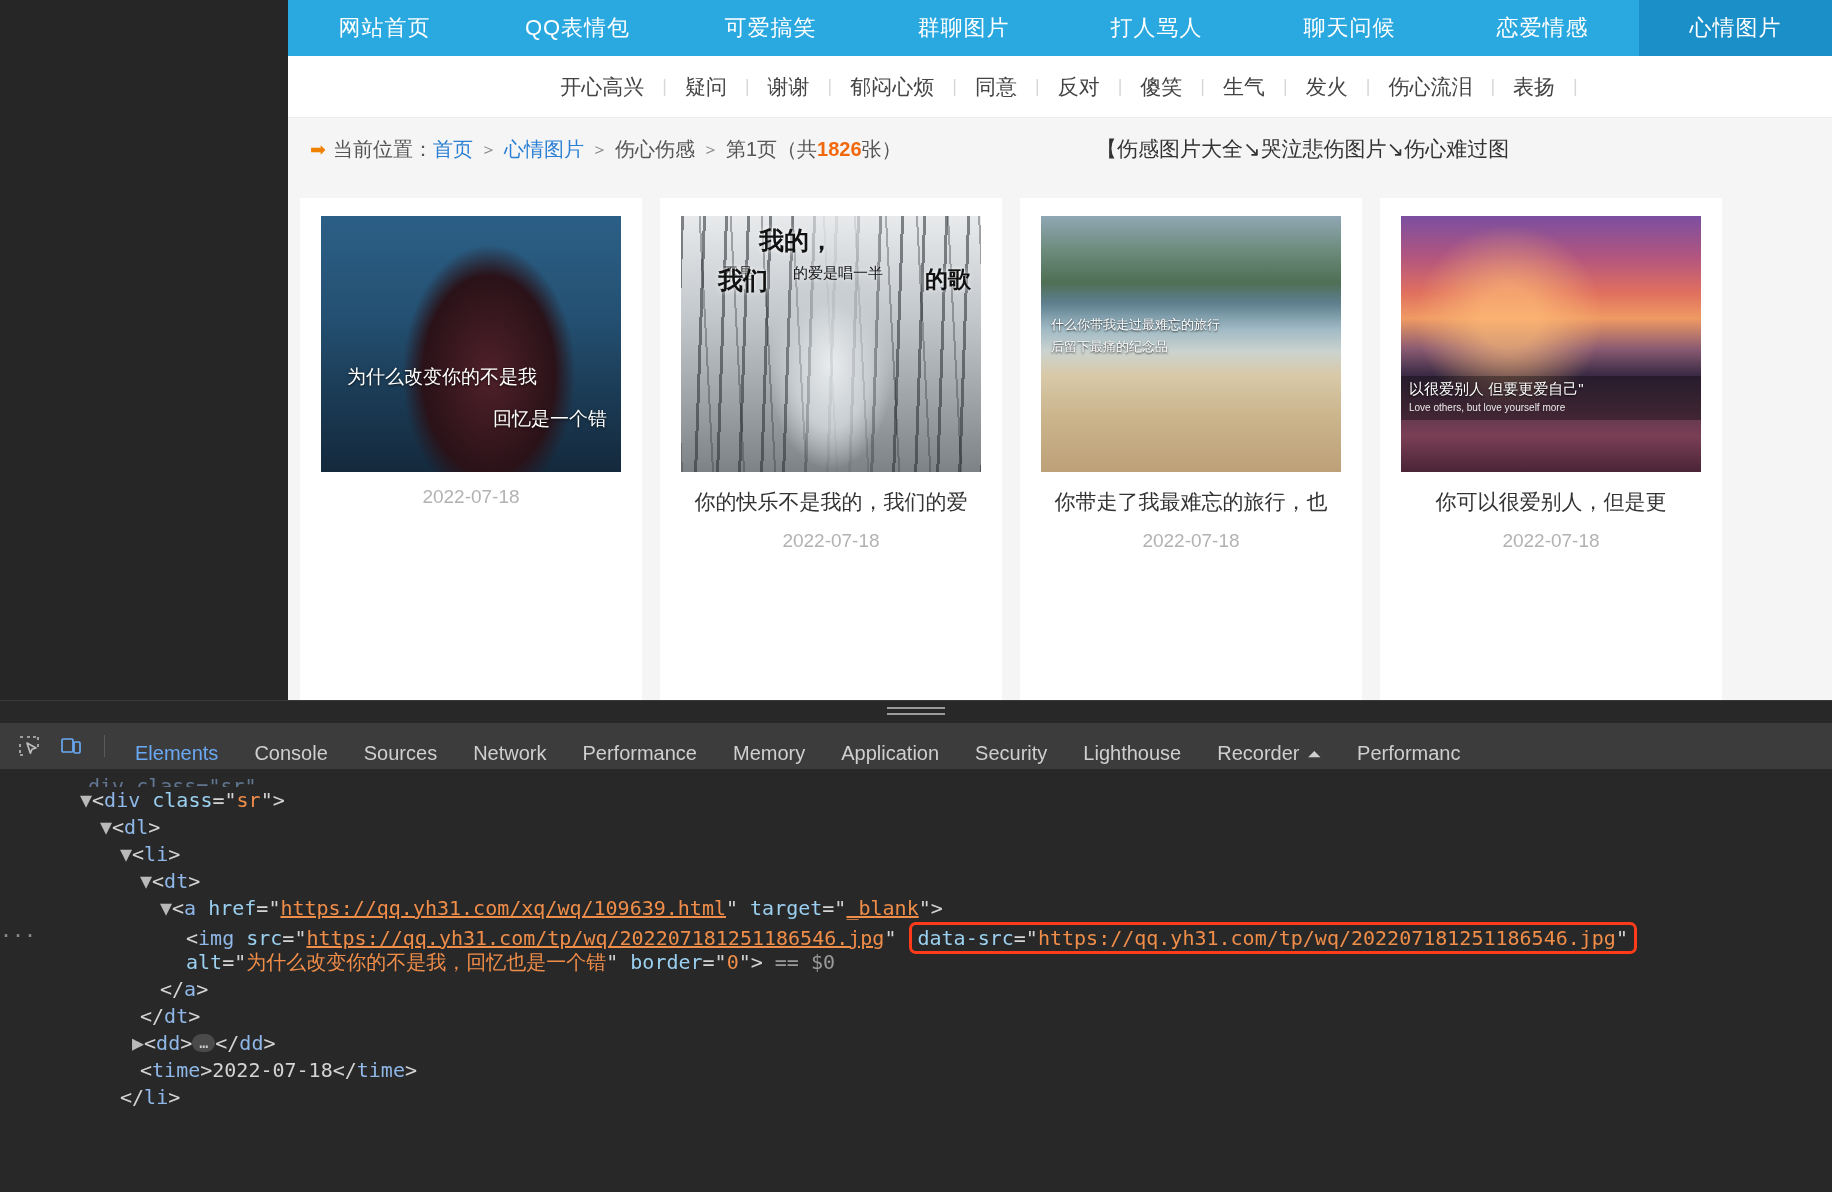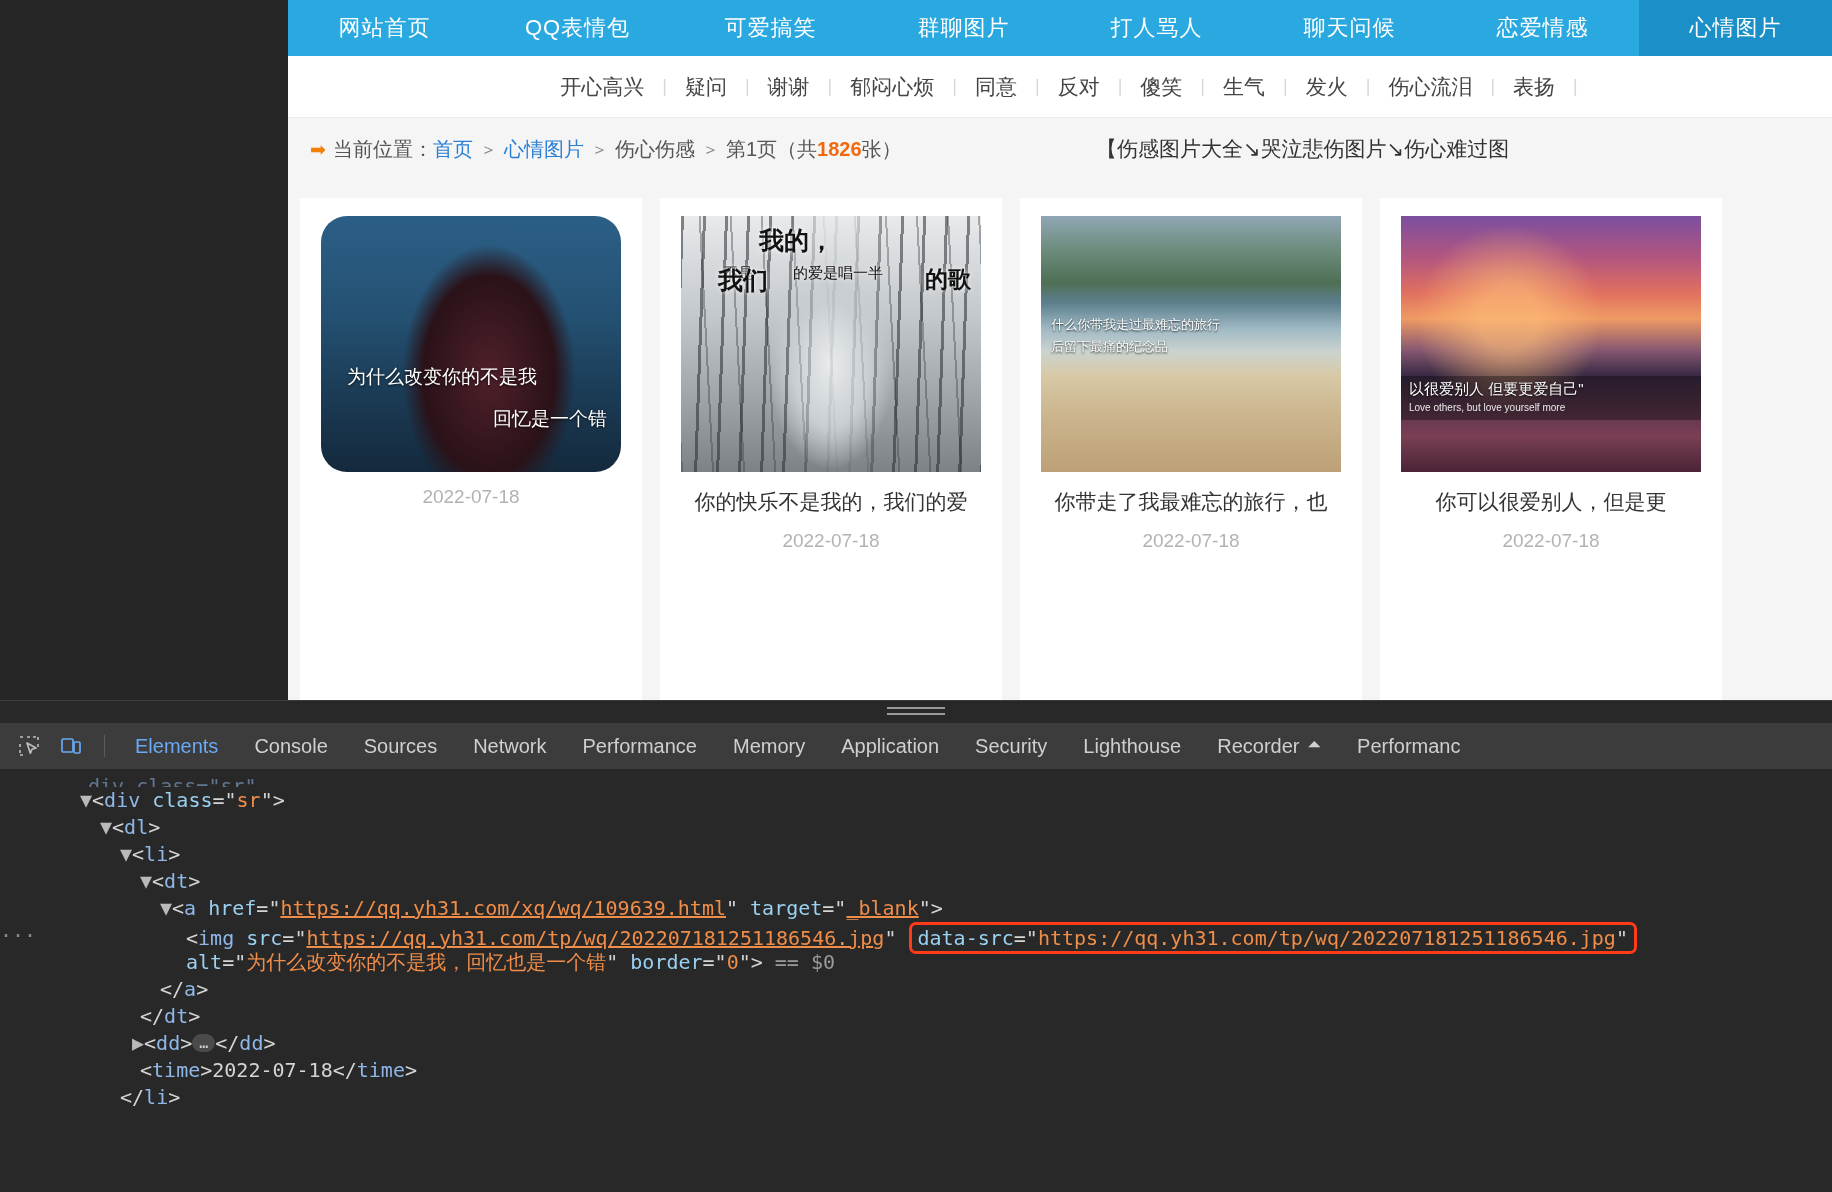--- a/index.html
+++ b/index.html
@@ -129,21 +129,20 @@
     margin-top: 14px;
     font-size: 19px;
     color: #b2b2b2;
   }
 
   
   .thumb1 {
     background:
       radial-gradient(ellipse 120px 180px at 56% 62%, #50202a 0%, #2a1218 55%, rgba(0,0,0,0) 72%),
       linear-gradient(180deg, #2c5f86 0%, #245173 38%, #1b3b55 70%, #14293c 100%);
-    border-radius: 26px;
   }
   .thumb1 .ov-line {
     position: absolute; color: #fff; font-size: 19px;
     text-shadow: 0 1px 3px rgba(0,0,0,.8);
   }
   .thumb1 .ov-a { top: 148px; left: 26px; }
   .thumb1 .ov-b { top: 190px; right: 14px; }
 
   .thumb2 {
     background:
@@ -228,22 +227,22 @@
   }
   .dt-tool-icon {
     width: 42px; height: 46px;
     display: flex; align-items: center; justify-content: center;
     cursor: pointer;
   }
   .dt-divider {
     width: 1px; height: 22px; background: #5a5a5a; margin: 0 12px;
   }
   .dt-tab {
-    padding: 12px 18px; height: 46px;
-    display: flex; align-items: flex-start;
+    padding: 4px 18px; height: 46px;
+    display: flex; align-items: flex-end;
     color: #cfcfcf; font-size: 20px; white-space: nowrap;
     cursor: pointer;
   }
   .dt-tab.active { color: #6aa9f4; }
   .dt-tab .rec-glyph { margin-left: 8px; font-size: 17px; }
 
   
   .dom-pane {
     position: relative;
     height: 424px;

